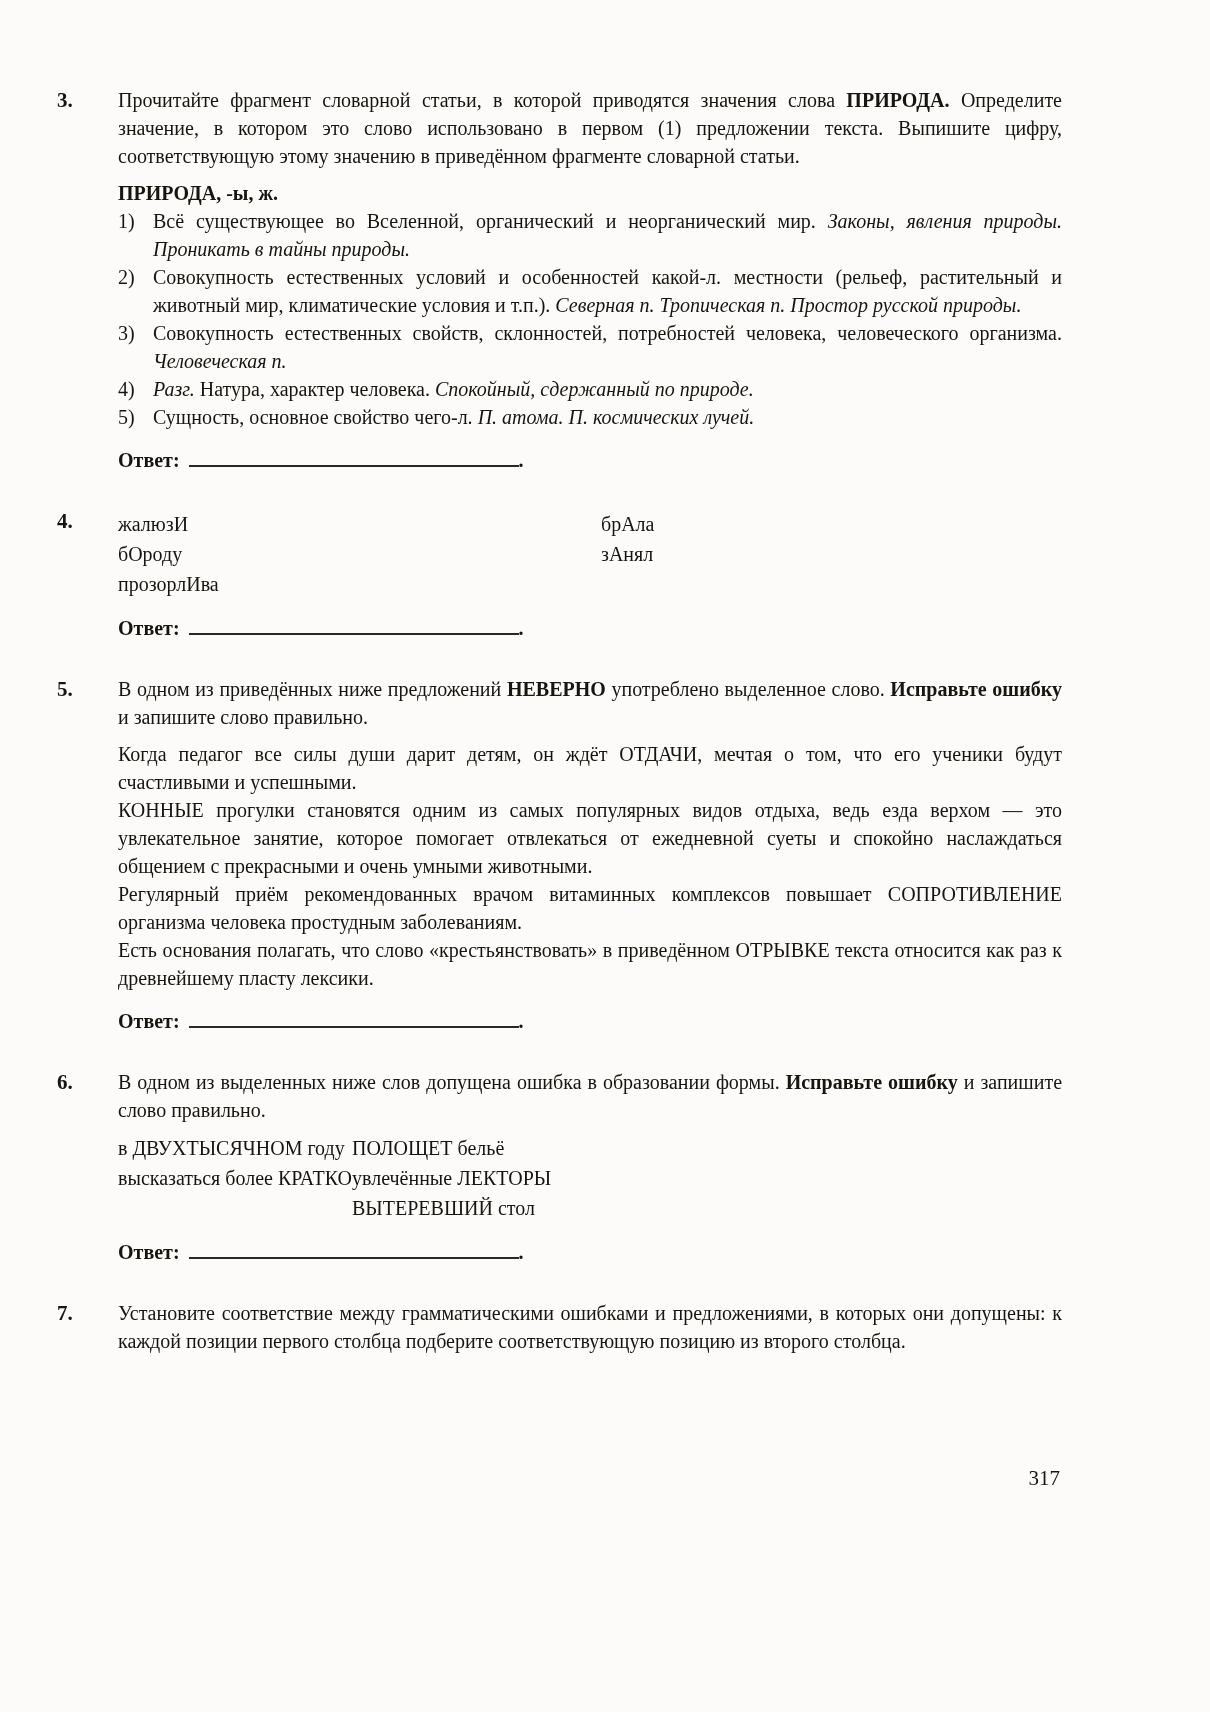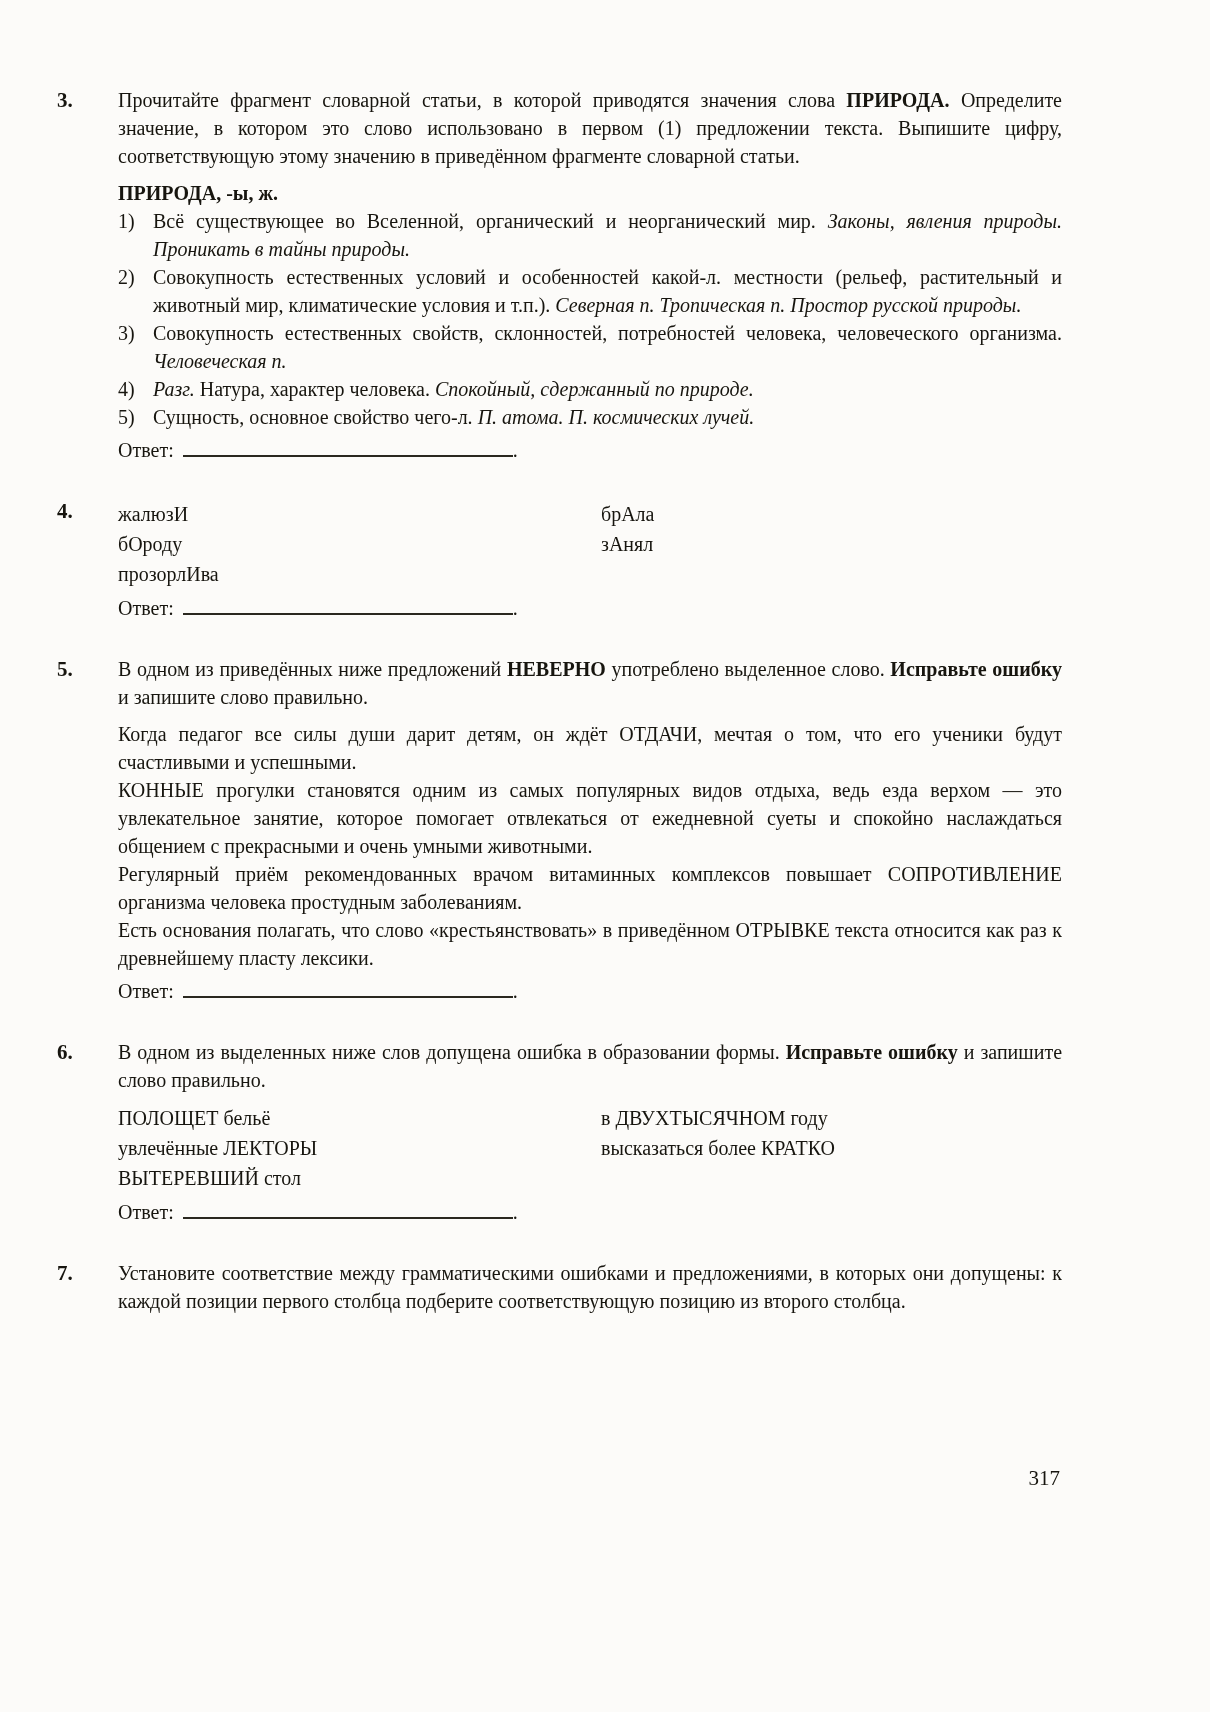--- a/index.html
+++ b/index.html
@@ -28,21 +28,21 @@
     font-weight: bold;
     font-size: 21px;
   }
   .task-body { flex: 1; min-width: 0; }
   .para { margin: 0; text-align: justify; }
   .intro { margin-bottom: 9px; }
   .dict-header { margin: 0; font-weight: bold; }
   .def { display: flex; }
   .def-num { width: 35px; flex-shrink: 0; }
   .def-text { flex: 1; text-align: justify; }
-  .answer-row { margin-top: 5px; white-space: nowrap; }
+  .answer-row { margin-top: 15px; white-space: nowrap; font-weight: bold; }
   .answer-blank {
     display: inline-block;
     width: 330px;
     height: 20px;
     margin-left: 9px;
     border-bottom: 2px solid #2a2820;
     vertical-align: baseline;
   }
   .word-columns { display: flex; margin-top: 2px; }
   .word-col { line-height: 30px; }
@@ -128,28 +128,28 @@
           <span>Ответ:</span><span class="answer-blank"></span><span>.</span>
         </div>
       </div>
     </div>
 
     <div class="task">
       <div class="task-num">6.</div>
       <div class="task-body">
         <p class="para intro"><span>В одном из выделенных ниже слов допущена ошибка в образовании формы. </span><span style="font-weight: bold;">Исправьте ошибку</span><span> и запишите слово правильно.</span></p>
         <div class="word-columns">
+          <div class="word-col right">
+            <div class="word">в ДВУХТЫСЯЧНОМ году</div>
+            <div class="word">высказаться более КРАТКО</div>
+          </div>
           <div class="word-col left">
             <div class="word">ПОЛОЩЕТ бельё</div>
             <div class="word">увлечённые ЛЕКТОРЫ</div>
             <div class="word">ВЫТЕРЕВШИЙ стол</div>
-          </div>
-          <div class="word-col right">
-            <div class="word">в ДВУХТЫСЯЧНОМ году</div>
-            <div class="word">высказаться более КРАТКО</div>
           </div>
         </div>
         <div class="answer-row">
           <span>Ответ:</span><span class="answer-blank"></span><span>.</span>
         </div>
       </div>
     </div>
 
     <div class="task">
       <div class="task-num">7.</div>

